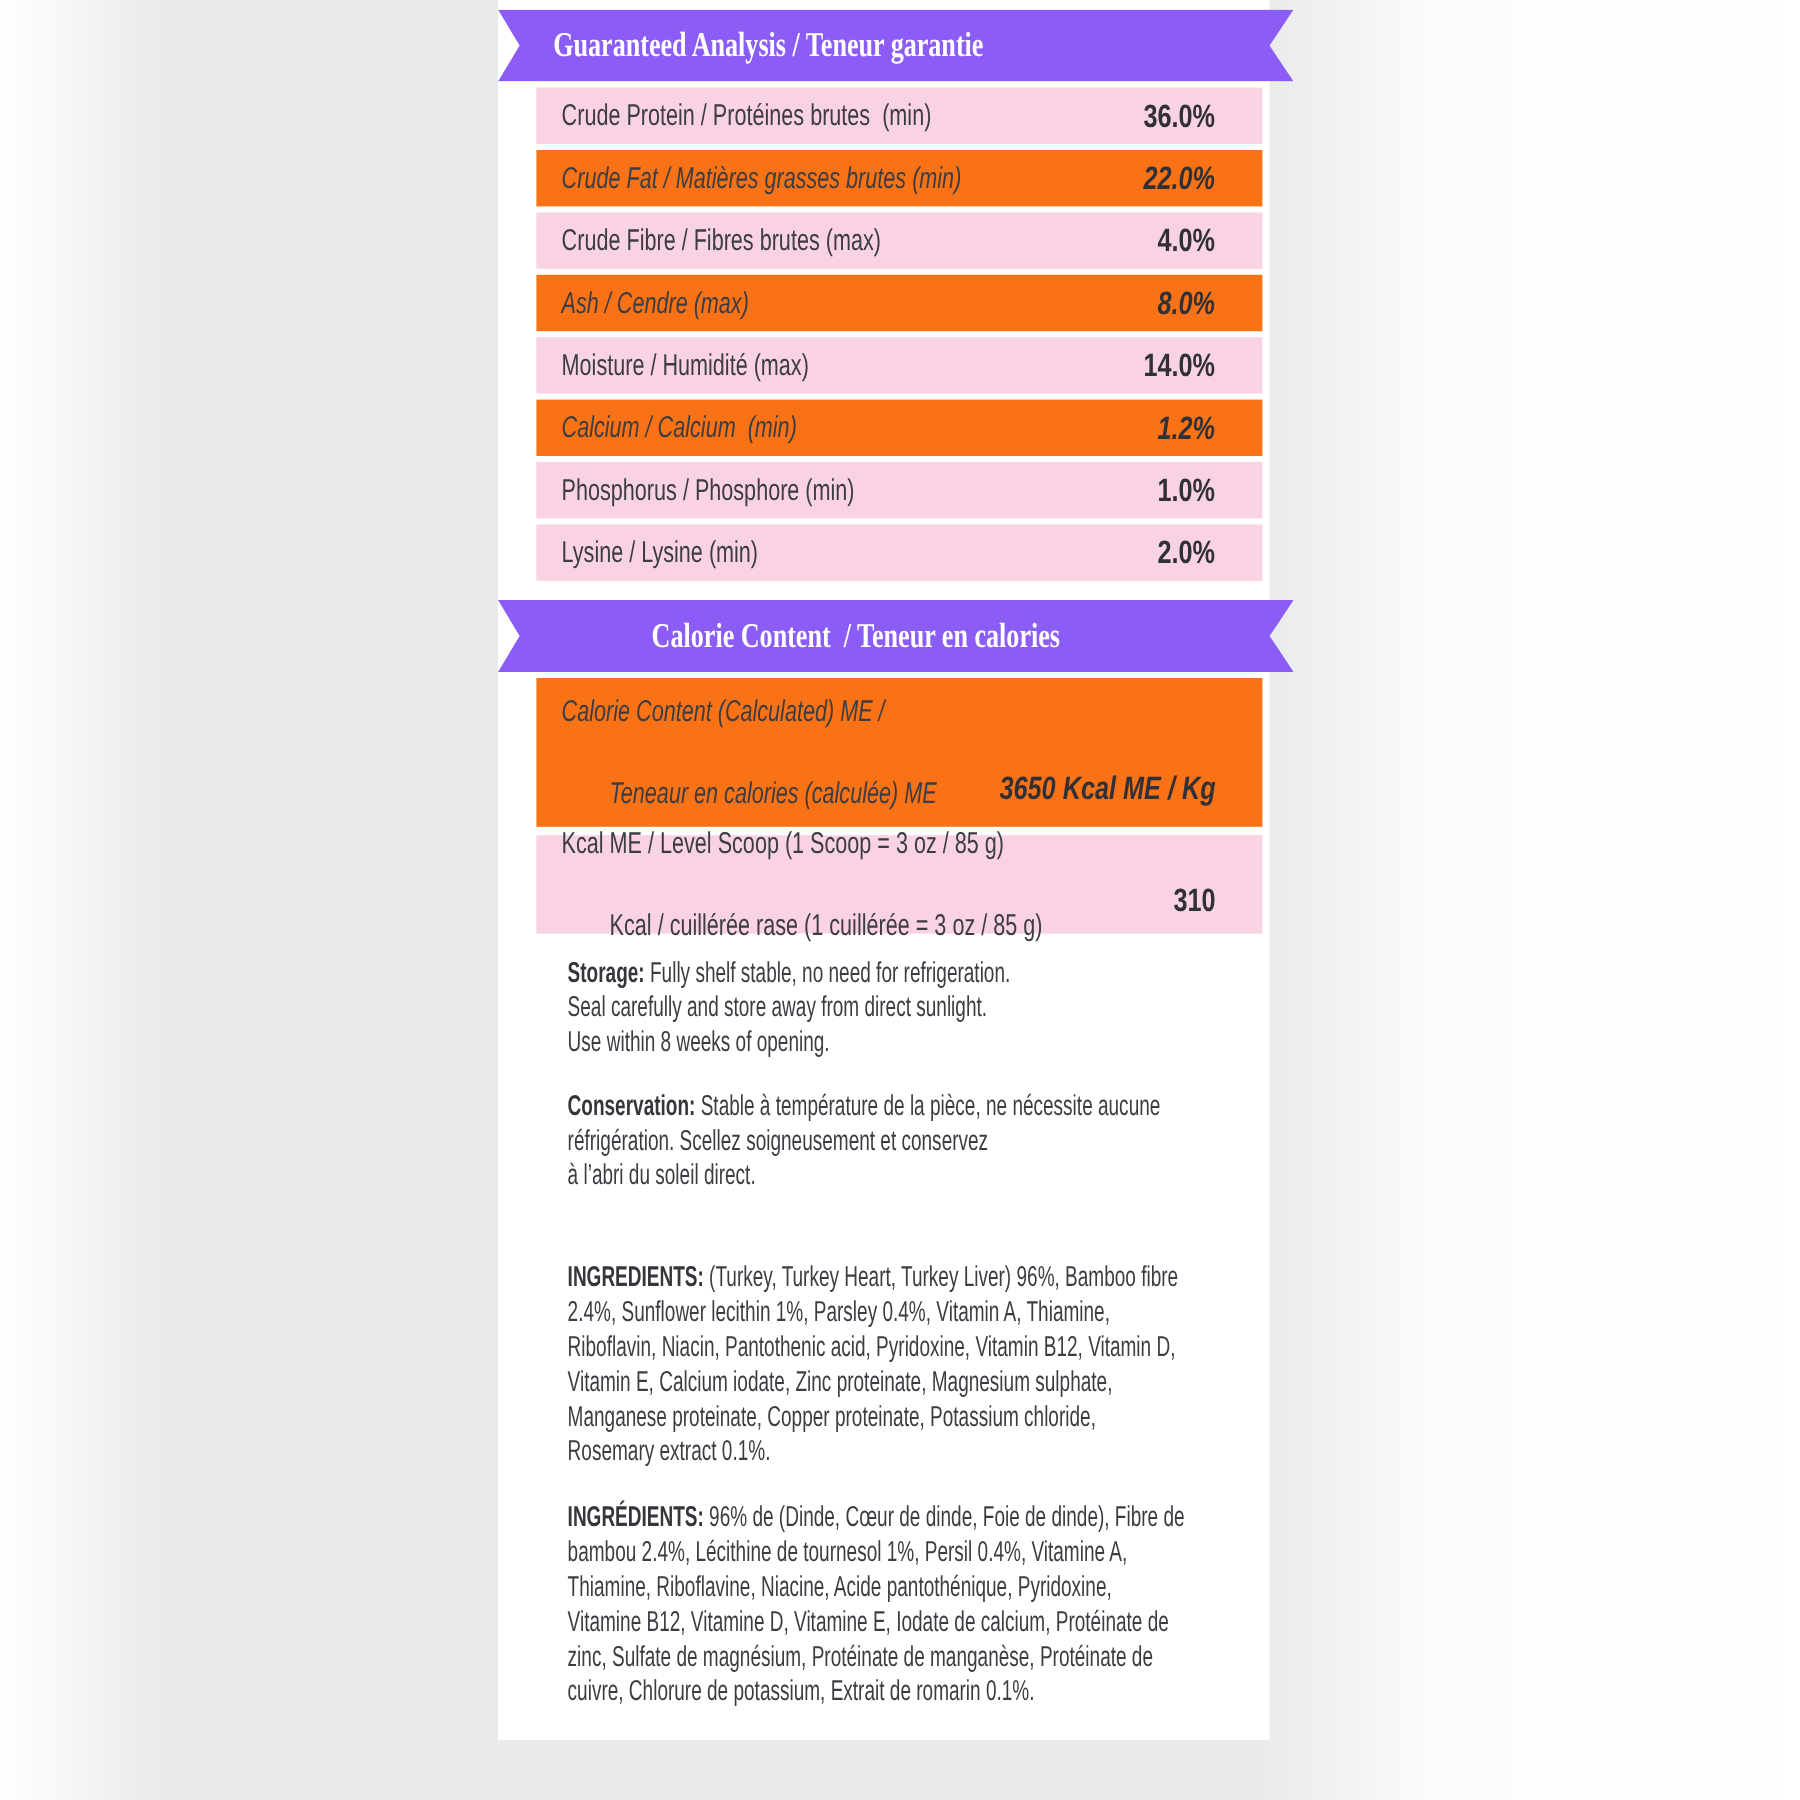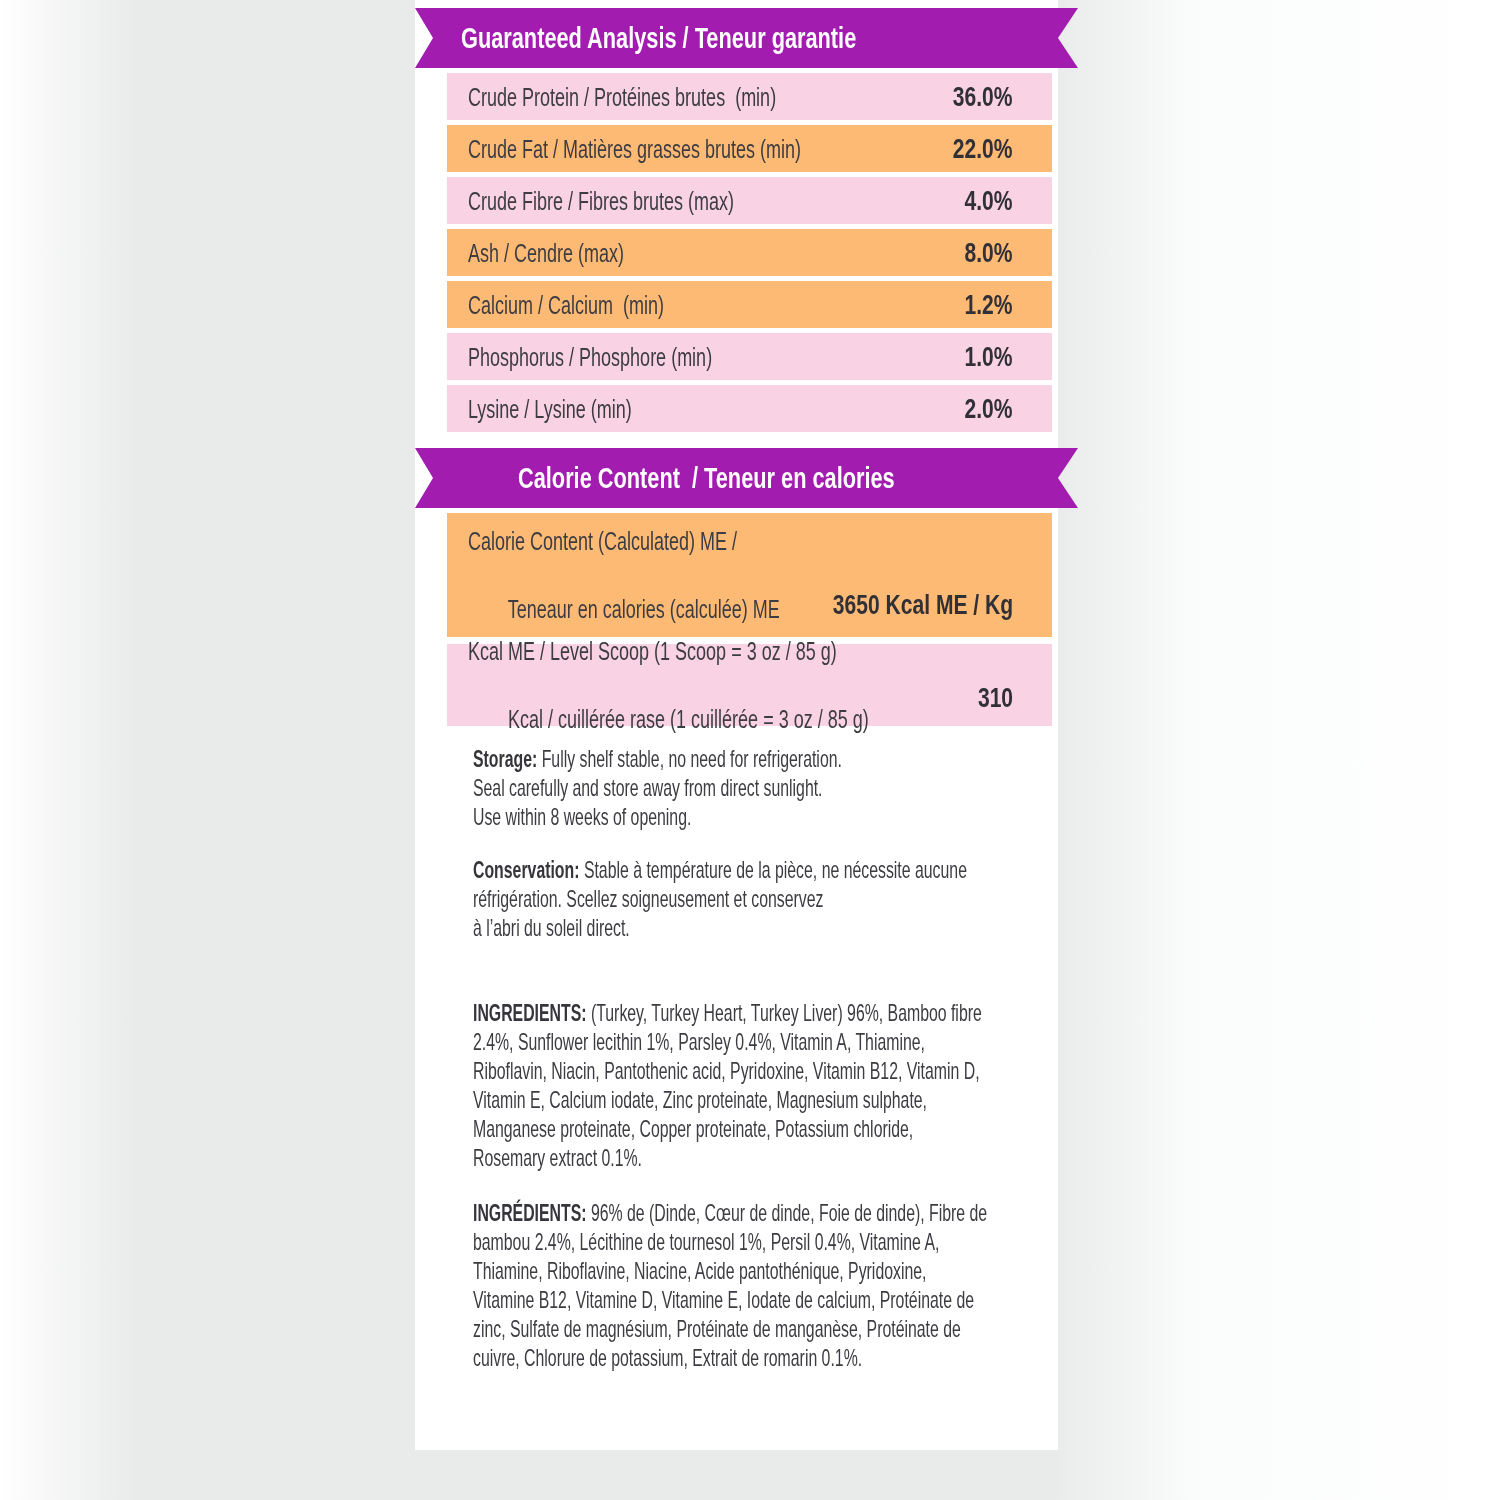--- a/index.html
+++ b/index.html
@@ -7,35 +7,36 @@
     width:1500px;height:1500px;overflow:hidden;
     background:linear-gradient(90deg,#ffffff 0%,#e9eaea 9%,#e9eaea 70%,#fbfcfc 80%,#ffffff 100%);
     font-family:"Liberation Sans","DejaVu Sans",sans-serif;
     color:#3c3c42;
   }
   .panel{
     position:absolute;left:415px;top:0;width:643px;height:1450px;
     background:#ffffff;padding-top:8px;box-sizing:border-box;
   }
   .ribbon{
-    position:relative;width:663px;height:60px;background:#a21caf;
+    position:relative;width:663px;height:60px;background:#8b5cf6;
     clip-path:polygon(0 0,100% 0,calc(100% - 20px) 50%,100% 100%,0 100%,18px 50%);
+    font-family:Liberation Serif, serif;
   }
   .ribbon2{margin-top:6px;text-align:center;}
   .ribbon-title{
     display:inline-block;margin-left:46px;line-height:60px;
     font-size:29px;font-weight:bold;color:#ffffff;white-space:pre;
     transform:scaleX(0.75);transform-origin:0 50%;
   }
   .ga-table{margin:5px 0 0 32px;width:605px;}
   .cal-table{margin:5px 0 0 32px;width:605px;}
   .row{position:relative;height:47px;margin-bottom:5px;}
   .row:last-child{margin-bottom:16px;}
   .row.dark{background:#f9d3e3;}
-  .row.light{background:#fdba74;}
+  .row.light{background:#f97316;font-style:italic;}
   .row-label{
     position:absolute;left:21px;top:50%;
     font-size:25px;white-space:pre;
     transform:translateY(-50%) scaleX(0.72);transform-origin:0 50%;
   }
   .row-value{
     position:absolute;right:39px;top:50%;
     font-size:27px;font-weight:bold;color:#303036;white-space:pre;
     transform:translateY(-50%) scaleX(0.78);transform-origin:100% 50%;
   }
@@ -84,20 +85,24 @@
       <span class="row-value">22.0%</span>
     </div>
     <div class="row dark">
       <span class="row-label">Crude Fibre / Fibres brutes (max)</span>
       <span class="row-value">4.0%</span>
     </div>
     <div class="row light">
       <span class="row-label">Ash / Cendre (max)</span>
       <span class="row-value">8.0%</span>
     </div>
+    <div class="row dark">
+      <span class="row-label">Moisture / Humidité (max)</span>
+      <span class="row-value">14.0%</span>
+    </div>
     <div class="row light">
       <span class="row-label">Calcium / Calcium  (min)</span>
       <span class="row-value">1.2%</span>
     </div>
     <div class="row dark">
       <span class="row-label">Phosphorus / Phosphore (min)</span>
       <span class="row-value">1.0%</span>
     </div>
     <div class="row dark">
       <span class="row-label">Lysine / Lysine (min)</span>

